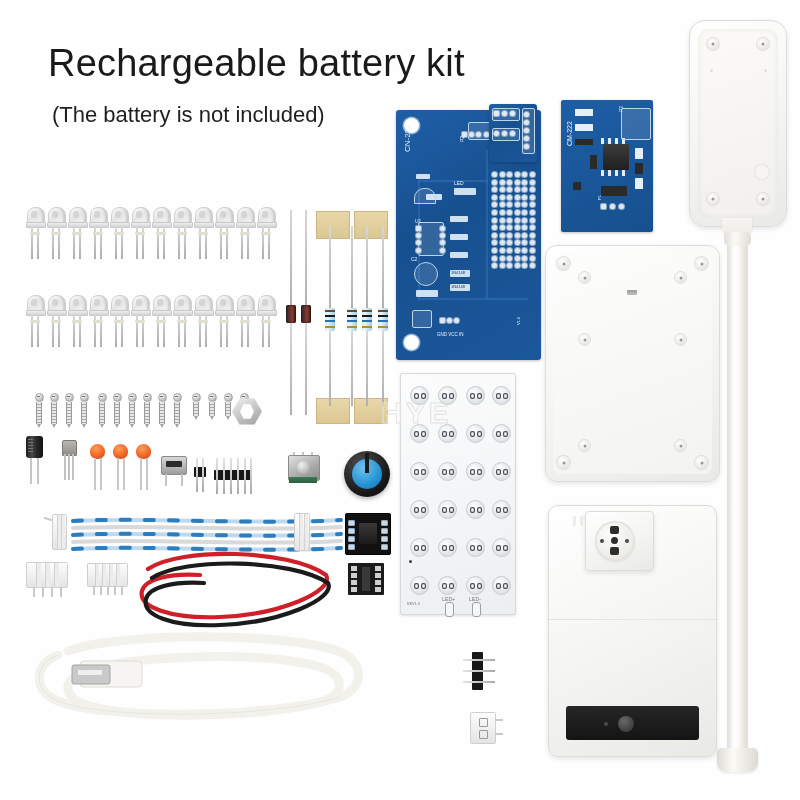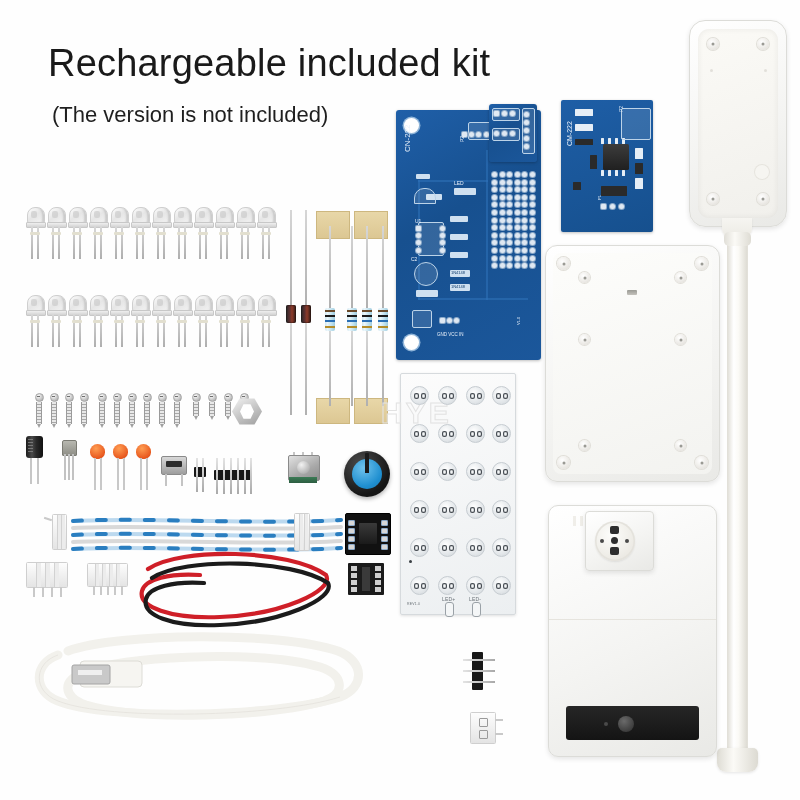--- a/index.html
+++ b/index.html
@@ -177,22 +177,22 @@
   
   .pole{position:absolute;border-radius:5px;
     background:linear-gradient(90deg,#e3e1da 0%,#ffffff 30%,#fbfaf6 55%,#dedcd4 100%);
     box-shadow:0 0 0 1px #e2e0d9;}
 </style>
 </head>
 <body>
 
 <div class="stage">
 
-  <div class="title">Rechargeable included kit</div>
-  <div class="subtitle">(The version is not included)</div>
+  <div class="title">Rechargeable battery kit</div>
+  <div class="subtitle">(The battery is not included)</div>
 
   <div>
     <div class="led abs" style="left:26px;top:207px">
         <div class="dome"></div>
         <div class="rim"></div>
         <div class="lg1"></div>
         <div class="lg2"></div>
         <div class="bend"></div>
       </div>
     <div class="led abs" style="left:47px;top:207px">

